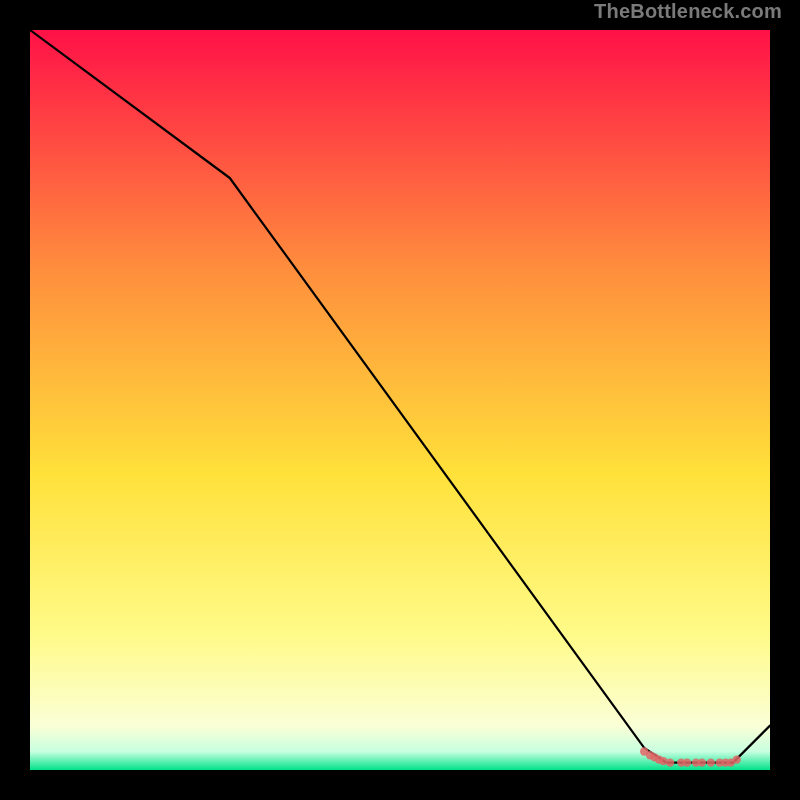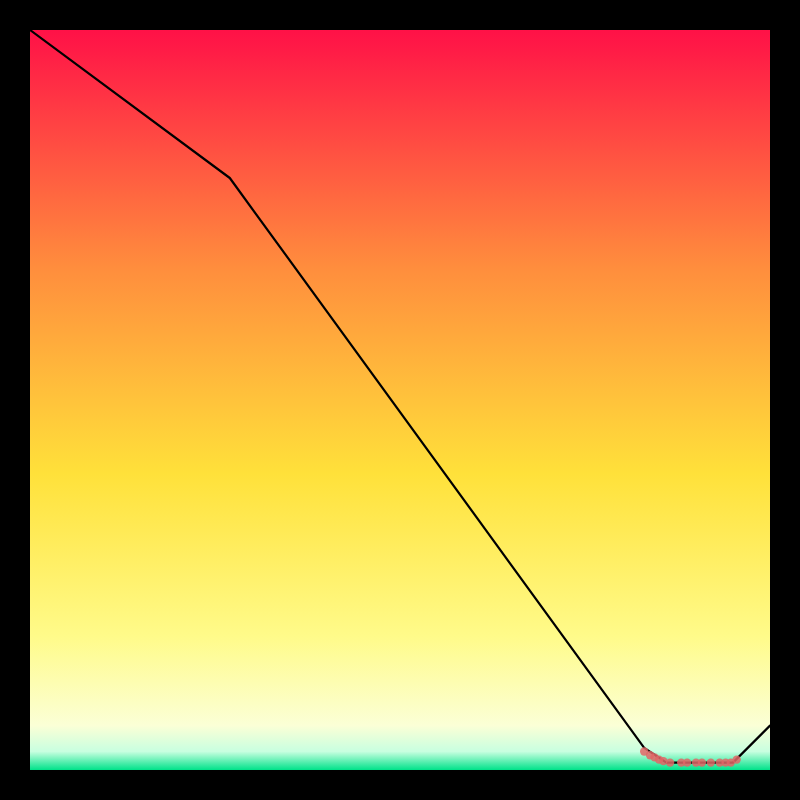--- a/index.html
+++ b/index.html
@@ -42,20 +42,21 @@
     width: 740px;
     height: 740px;
     display: block;
   }
 </style>
 </head>
 <body>
 
 <div class="frame">
 
+  <div class="watermark">TheBottleneck.com</div>
 
   <div class="plot-area">
     <svg viewBox="0 0 740 740" preserveAspectRatio="none">
       <defs>
         <linearGradient id="bgGrad" x1="0" y1="0" x2="0" y2="1">
           <stop id="g0" offset="0%" stop-color="#ff1147"></stop>
           <stop id="g1" offset="32%" stop-color="#ff8d3d"></stop>
           <stop id="g2" offset="60%" stop-color="#ffe13a"></stop>
           <stop id="g3" offset="82%" stop-color="#fffb8a"></stop>
           <stop id="g4" offset="94%" stop-color="#fbffd6"></stop>

